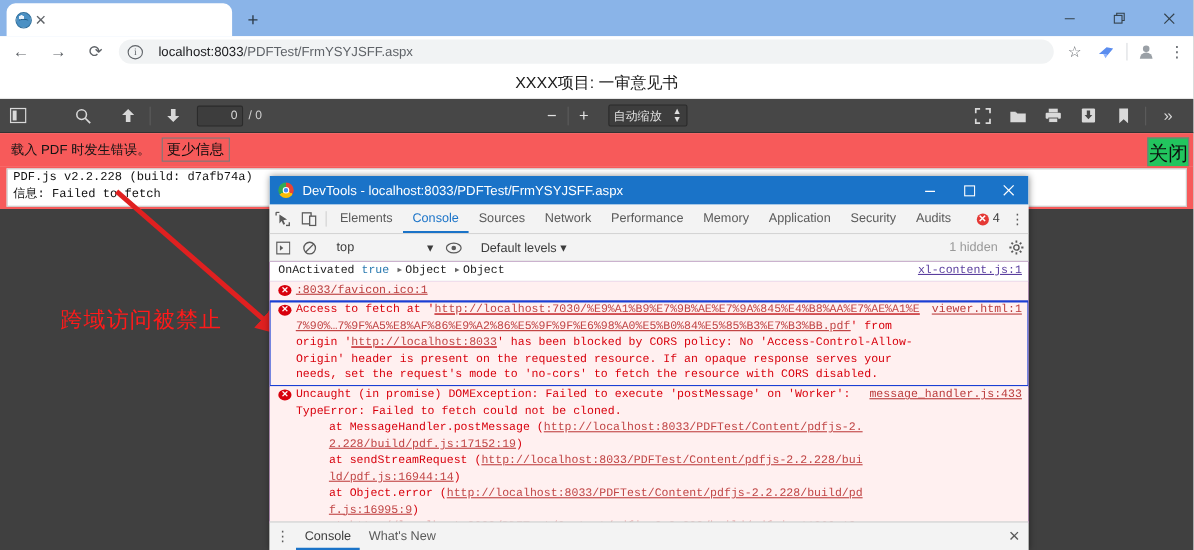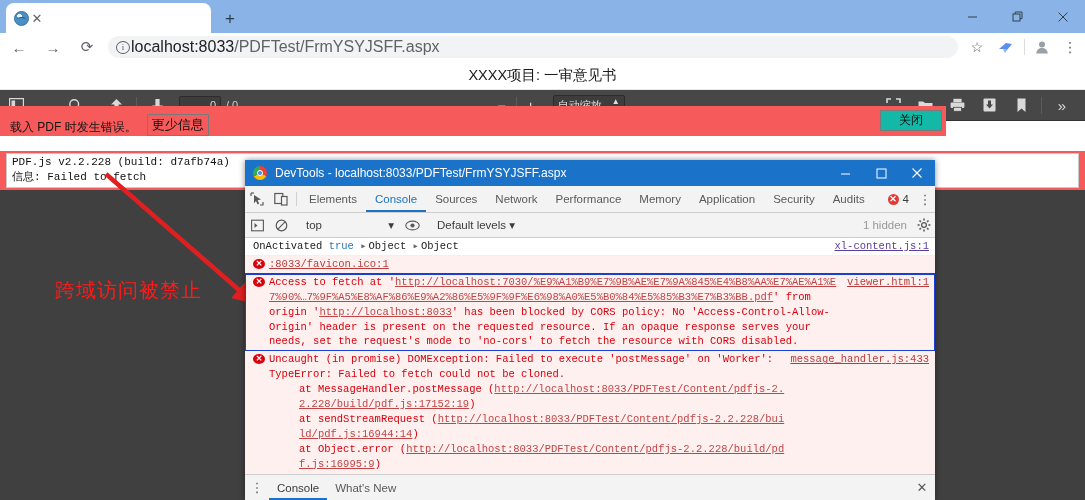--- a/index.html
+++ b/index.html
@@ -76,21 +76,21 @@
     background: #f1f3f4; border-radius: 11px;
     display: flex; align-items: center; padding: 0 8px;
   }
   .omni-info {
     flex: 0 0 14px; width: 13px; height: 13px;
     border: 1.2px solid #5f6368; border-radius: 50%;
     color: #5f6368; font-size: 9px; line-height: 11px;
     text-align: center; font-family: "Liberation Serif", serif;
   }
   .omni-url {
-    margin-left: 1px; font-size: 16px; color: #5f6368;
+    margin-left: 14px; font-size: 12px; color: #5f6368;
     white-space: nowrap;
   }
   .omni-url b { color: #202124; font-weight: normal; }
   .tb-icon {
     width: 26px; height: 26px; margin-right: 2px;
     display: flex; align-items: center; justify-content: center;
     color: #5f6368; font-size: 14px;
   }
   .chrome-toolbar-sep {
     width: 1px; height: 16px; background: #dadce0; margin: 0 4px;
@@ -129,34 +129,34 @@
   .pdf-zoom-sep { width: 1px; height: 17px; background: #5c5c5c; margin: 0 3px; }
   .pdf-zoom-txt { color: #e2e2e2; font-size: 15px; width: 22px; text-align: center; }
   .pdf-scalesel {
     height: 20px; background: #3d3d3d; border: 1px solid #2b2b2b;
     border-radius: 2px; color: #e0e0e0; font-size: 11px;
     display: flex; align-items: center; padding: 0 4px; margin-left: 11px;
   }
   .pdf-scalesel .arrows { margin-left: 10px; font-size: 8px; line-height: 7px; }
 
   .pdf-error-bar {
-    position: absolute; top: 106px; left: 0; width: 946px; height: 30px;
+    position: absolute; top: 121px; left: 0; width: 1085px; height: 30px;
     background: #f75a5a;
-    display: flex; align-items: flex-end;
+    display: flex; align-items: center;
   }
   .err-msg { margin-left: 10px; font-size: 12px; color: #141414; }
   .err-lessinfo {
     margin-left: 10px; font-size: 13px; color: #0d0d0d;
     background: #f75a5a; border: 1px solid #7a7a7a;
     padding: 1px 4px;
   }
   .err-close {
     position: absolute; right: 4px; top: 4px;
-    font-size: 12px; color: #0d0d0d; background: #14b8a6;
-    border: 1px solid #7a7a7a; padding: 1px 18px;
+    font-size: 18px; color: #0d0d0d; background: #22c55e;
+    border: 1px solid #7a7a7a; padding: 1px 0;
   }
   .pdf-error-detail {
     position: absolute; top: 151px; left: 0; width: 1085px; height: 39px;
     background: #f75a5a; padding: 2px 6px;
   }
   .pdf-error-detail .box {
     width: 100%; height: 100%; background: #ffffff;
     border: 1px solid #c9c9c9;
     font-family: "Liberation Mono", monospace;
     font-size: 11px; color: #111; line-height: 1.35;

